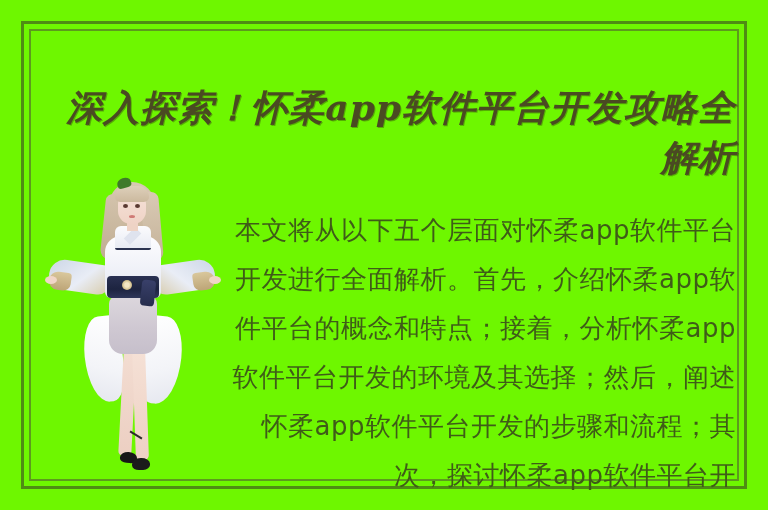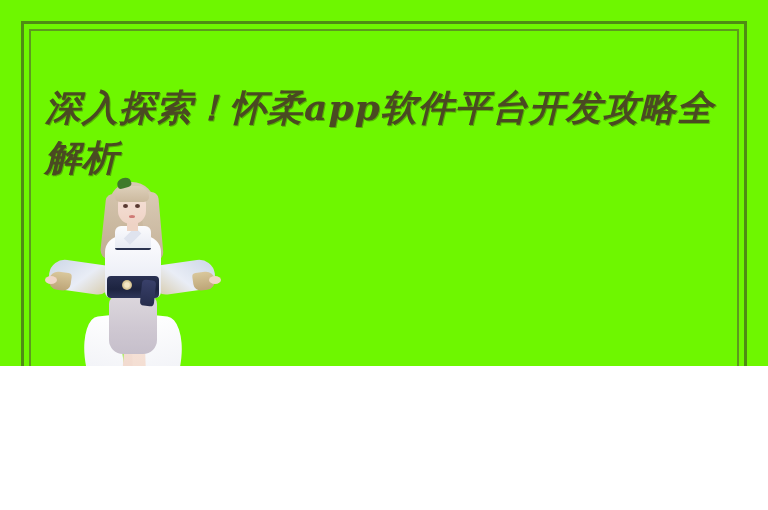--- a/index.html
+++ b/index.html
@@ -9,23 +9,24 @@
   body {
     width: 768px;
     height: 510px;
     overflow: hidden;
     font-family: "DejaVu Sans", sans-serif;
   }
 
   #page {
     position: relative;
     width: 768px;
-    height: 366px;
+    height: 510px;
     background: #6ef700;
     overflow: hidden;
+    text-align: right;
   }
 
   
   .frame-outer {
     position: absolute;
     left: 21px;
     top: 21px;
     width: 726px;
     height: 468px;
     border: 3px solid #4f8c14;
@@ -278,14 +279,15 @@
     <div class="fig collar-v"></div>
     <div class="fig neck"></div>
     <div class="fig face"></div>
     <div class="fig bangs"></div>
     <div class="fig hair-orn"></div>
     <div class="fig eye-l"></div>
     <div class="fig eye-r"></div>
     <div class="fig lips"></div>
   </div>
 
+  <p class="body-text">本文将从以下五个层面对怀柔app软件平台开发进行全面解析。首先，介绍怀柔app软件平台的概念和特点；接着，分析怀柔app软件平台开发的环境及其选择；然后，阐述怀柔app软件平台开发的步骤和流程；其次，探讨怀柔app软件平台开</p>
 
 </div>
 
 </body></html>

